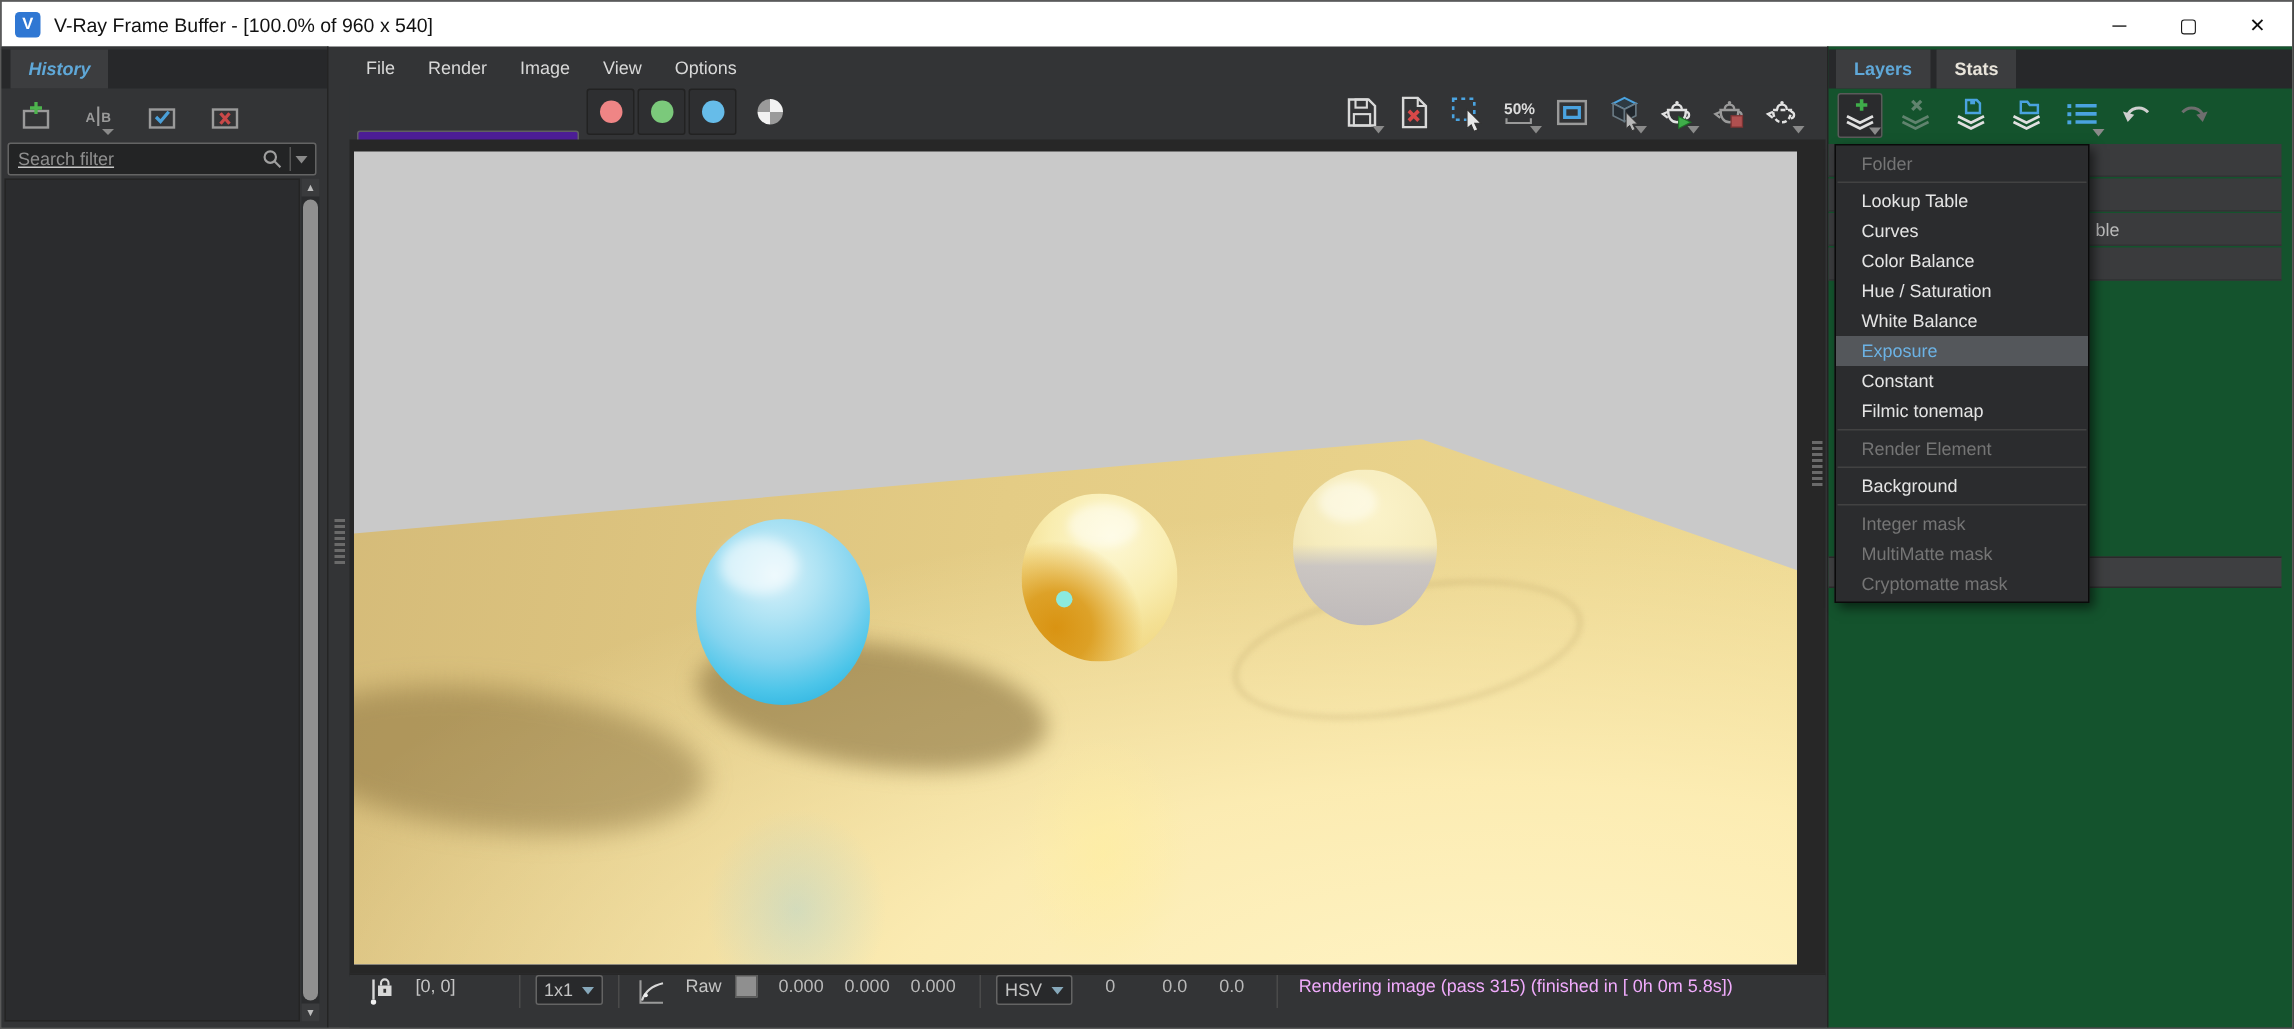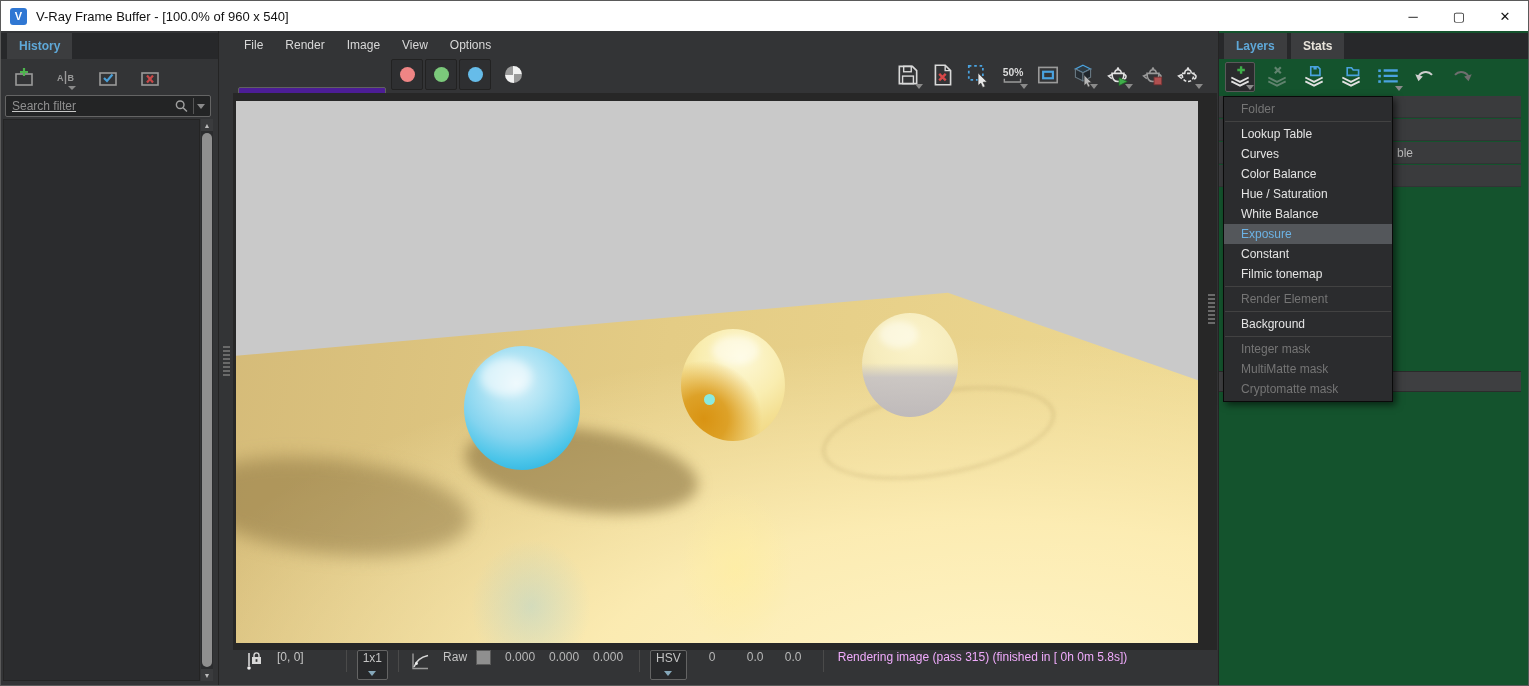--- a/index.html
+++ b/index.html
@@ -20,21 +20,21 @@
   .tab { display:inline-block; height:26px; line-height:26px; padding:0 12px; background:#3c3d3f; font-weight:bold; }
   .tab.active { color:#5fa8d8; }
   .tab.inactive { color:#e8e4da; margin-left:1px; }
   .icon-btn { width:30px; height:30px; display:flex; align-items:center; justify-content:center; position:relative; }
   .drop-arrow { position:absolute; right:0px; bottom:1px; width:0; height:0; border-left:4px solid transparent; border-right:4px solid transparent; border-top:5px solid #8a8a8a; }
   .combo { background:#4c1d95; border:1px solid #606060; border-radius:2px; color:#d4d4d4; display:flex; align-items:flex-end; padding:0 6px;margin-top:24px; }
   .combo .carrow { margin-left:auto; width:0; height:0; border-left:4px solid transparent; border-right:4px solid transparent; border-top:5px solid #86a8ba; }
   .vsep { width:1px; background:#4a4a4a; height:22px; }
   
   #left-panel { position:absolute; left:0; top:30px; width:218px; bottom:0; background:#333436; border-right:1px solid #242424; }
-  #history-tabstrip { position:absolute; left:0; top:2px; width:100%; height:26px; }
+  #history-tabstrip { position:absolute; left:0; top:2px; width:100%; height:26px;font-style:italic; }
   #history-toolbar { position:absolute; left:8px; top:32px; display:flex; gap:12px; }
   #search-row { position:absolute; left:4px; top:64px; width:206px; height:22px; background:#232425; border:1px solid #646464; border-radius:2px; display:flex; align-items:center; }
   #search-input { flex:1; background:transparent; border:0; outline:none; color:#c8c8c8; font-size:12px; padding:0 6px; font-family:"Liberation Sans",sans-serif;text-decoration:underline; }
   #search-input::placeholder { color:#8f8f8f; }
   #search-divider { width:1px; height:16px; background:#555; margin:0 3px; }
   #history-list { position:absolute; left:2px; top:88px; right:18px; bottom:4px; background:#2b2c2e; border:1px solid #242424; }
   #history-scrollbar { position:absolute; right:5px; top:88px; width:12px; bottom:4px; background:#2b2c2e; }
   .sb-arrow { position:absolute; left:0; width:12px; height:12px; background:#3a3b3d; display:flex; align-items:center; justify-content:center; font-size:7px; color:#bbb; }
   #history-thumb { position:absolute; left:1px; top:14px; width:10px; bottom:14px; background:#8f8f8f; border-radius:5px; }
   .splitter-grip { position:absolute; width:7px; height:30px; background:repeating-linear-gradient(to bottom,#6a6a6a 0 2px,transparent 2px 4px); }
@@ -45,21 +45,21 @@
   #channel-combo { position:absolute; left:5px; top:6px; width:148px; height:23px; }
   .chan-tile { position:absolute; top:2px; width:32px; height:31px; background:#2e2f31; border:1px solid #222; border-radius:2px; display:flex; align-items:center; justify-content:center; }
   .chan-dot { width:15px; height:15px; border-radius:50%; }
   #alpha-circle { position:absolute; left:272px; top:9px; width:17px; height:17px; border-radius:50%;
      background:conic-gradient(#f2f2f2 0 25%, #9a9a9a 0 50%, #f2f2f2 0 75%, #9a9a9a 0); }
   #main-toolbar-right { position:absolute; right:14px; top:3px; display:flex; gap:5px; }
   #viewport { position:absolute; left:232px; top:92px; width:984px; height:558px; background:#272727; }
   #statusbar { position:absolute; left:232px; bottom:0; width:984px; height:36px; background:#333436; border-top:1px solid #272727; display:flex; align-items:flex-start; color:#c4c4c4; }
   #statusbar .num { color:#b8b8b8; }
   #status-text { color:#f0abfc; }
-  .mini-combo { height:30px; background:#28292b; border:1px solid #646464; border-radius:2px; display:flex; align-items:center; padding:0 5px; gap:6px;flex-direction:column; }
+  .mini-combo { height:20px; background:#28292b; border:1px solid #646464; border-radius:2px; display:flex; align-items:center; padding:0 5px; gap:6px; }
   .mini-combo .carrow { width:0; height:0; border-left:4px solid transparent; border-right:4px solid transparent; border-top:5px solid #86a8ba; }
   
   #scene { position:absolute; left:3px; top:8px; width:962px; height:542px; background:#c9c9c9; overflow:hidden; }
   #floor { position:absolute; left:0; top:0; width:100%; height:100%;
     background:
       radial-gradient(ellipse 130% 95% at 78% 108%, #fff4c6 0%, rgba(255,240,185,.85) 32%, rgba(240,214,140,0) 68%),
       linear-gradient(100deg, #d4ba78 0%, #e4cc85 45%, #eed992 100%);
     clip-path: polygon(0 47%, 74% 35.4%, 100% 51.5%, 100% 100%, 0 100%); }
   .shadow { position:absolute; border-radius:50%; }
   #shadow-left { left:-45px; top:358px; width:280px; height:95px; background:rgba(118,95,48,.42); filter:blur(9px); transform:rotate(6deg); }

